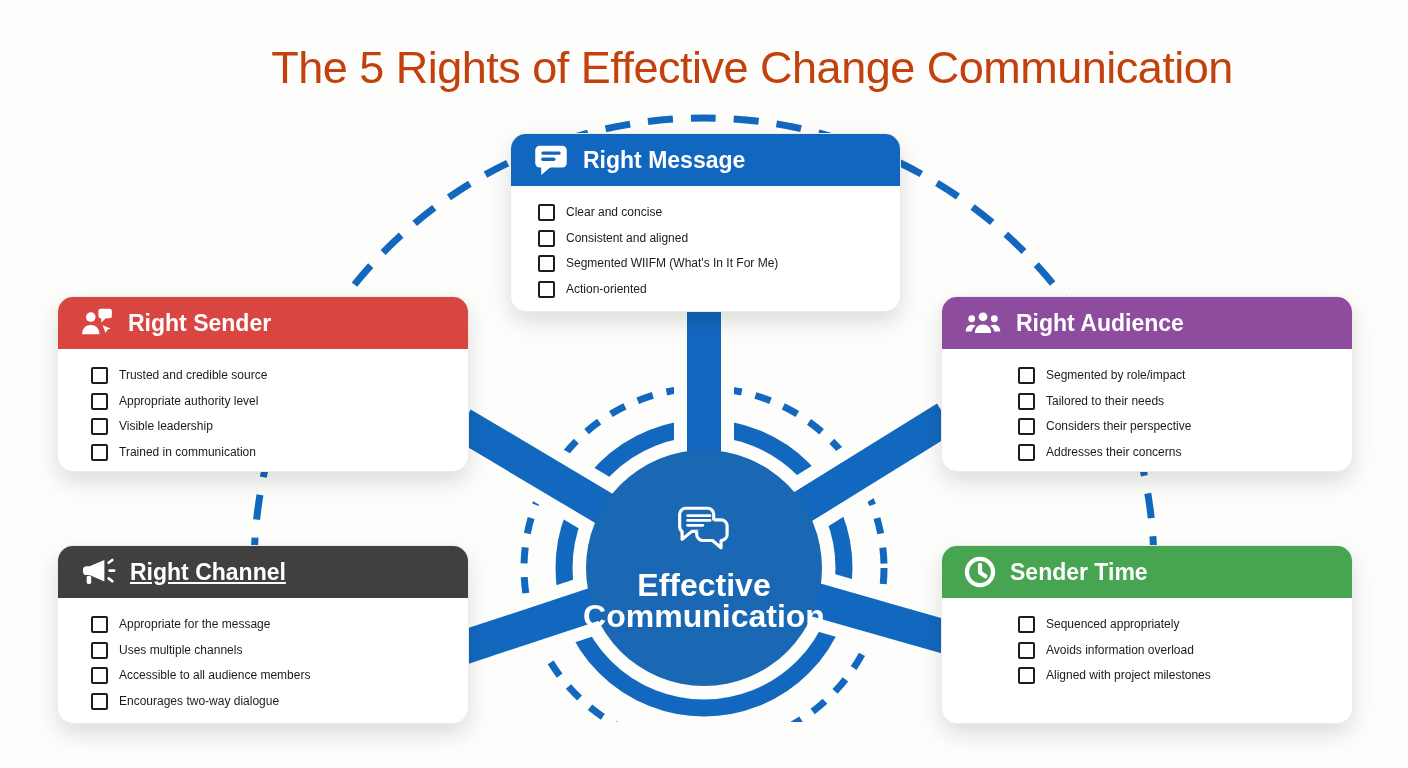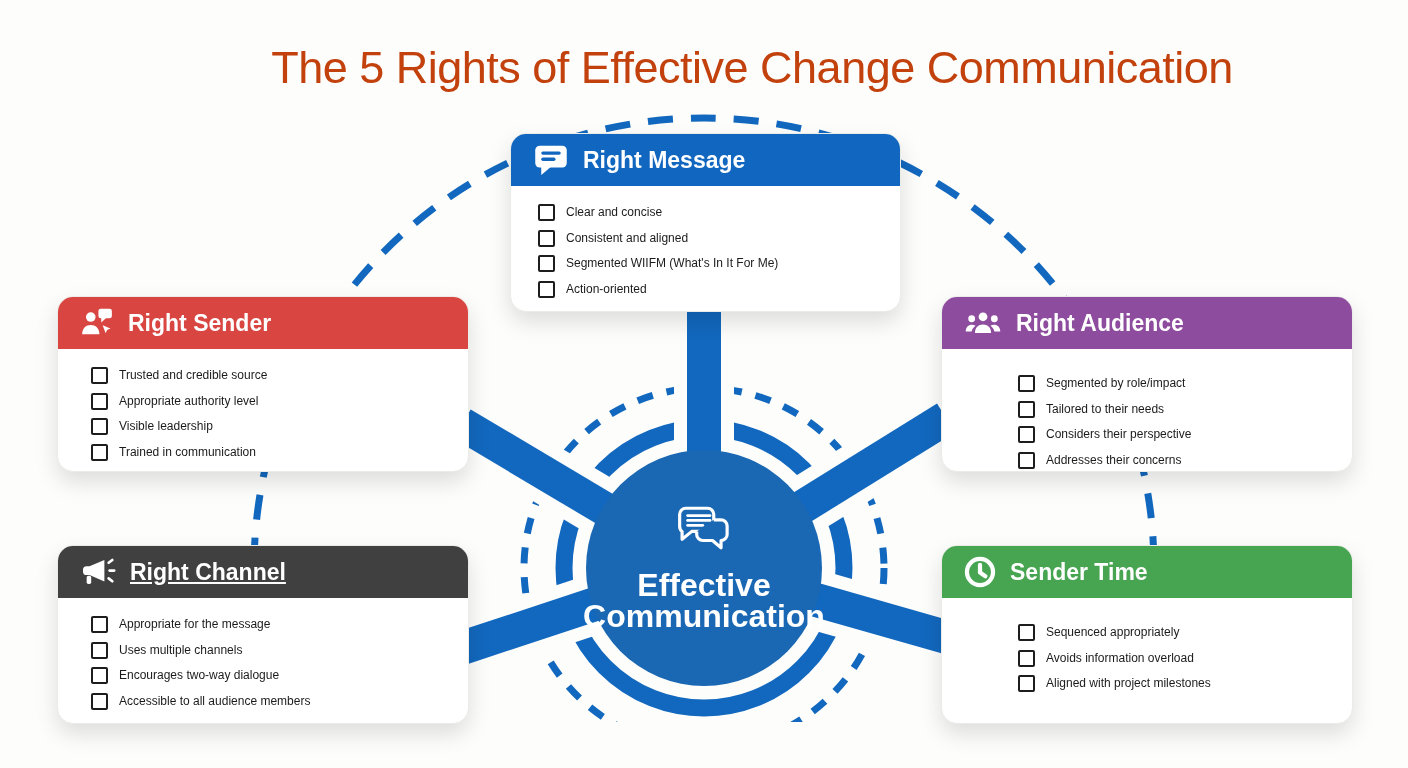--- a/index.html
+++ b/index.html
@@ -29,21 +29,21 @@
     height:52px;border-radius:15px 15px 0 0;display:flex;align-items:center;
     gap:13px;padding:0 14px 0 21px;color:#fff;font-size:23px;font-weight:bold;
   }
   .card-header .hicon{flex:none;display:flex;align-items:center;}
   .hdr-message{background:#1167C0;}
   .hdr-sender{background:#D94540;}
   .hdr-audience{background:#8E4C9E;}
   .hdr-channel{background:#404040;text-decoration:underline;}
   .hdr-time{background:#47A551;}
   .card-body{padding:14px 8px 8px 33px;}
-  .card.right .card-body{padding-left:76px;margin-top:8px;}
+  .card.right .card-body{padding-left:76px;}
   .card#card-message .card-body{padding-left:27px;}
   .item{display:flex;align-items:flex-start;gap:11px;font-size:12px;
         line-height:25.5px;color:#1b1b1b;}
   .cb{width:13px;height:13px;border:2px solid #1d1d1d;border-radius:2px;
       margin-top:4px;flex:none;background:#fff;}
   
   #card-message{left:510px;top:133px;width:389px;height:177px;}
   #card-sender{left:57px;top:296px;width:410px;height:174px;}
   #card-audience{left:941px;top:296px;width:410px;height:174px;}
   #card-channel{left:57px;top:545px;width:410px;height:177px;}
@@ -218,25 +218,25 @@
       <div class="item">
         <span class="cb"></span>
         <span>Appropriate for the message</span>
         </div>
       <div class="item">
         <span class="cb"></span>
         <span>Uses multiple channels</span>
         </div>
       <div class="item">
         <span class="cb"></span>
+        <span>Accessible to all audience members</span>
+        </div>
+      <div class="item">
+        <span class="cb"></span>
         <span>Encourages two-way dialogue</span>
-        </div>
-      <div class="item">
-        <span class="cb"></span>
-        <span>Accessible to all audience members</span>
         </div>
     </div>
   </div>
 
   <div class="card right" id="card-time">
     <div class="card-header hdr-time">
       <span class="hicon">
         <svg width="34" height="34" viewBox="0 0 24 24">
           <circle cx="12" cy="12" r="9.2" fill="none" stroke="#fff" stroke-width="3"></circle>
           <path d="M12 7 v5.4 l3.8 2.6" fill="none" stroke="#fff" stroke-width="3" stroke-linecap="round" stroke-linejoin="round"></path>

